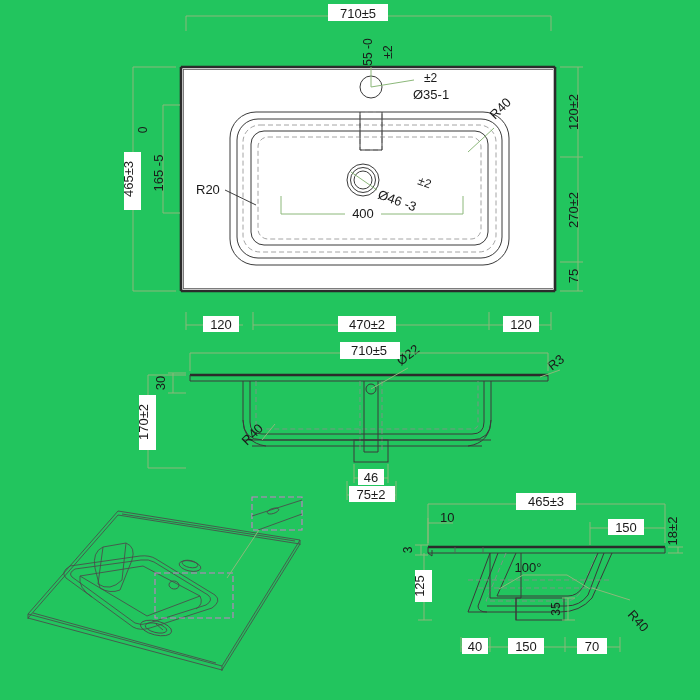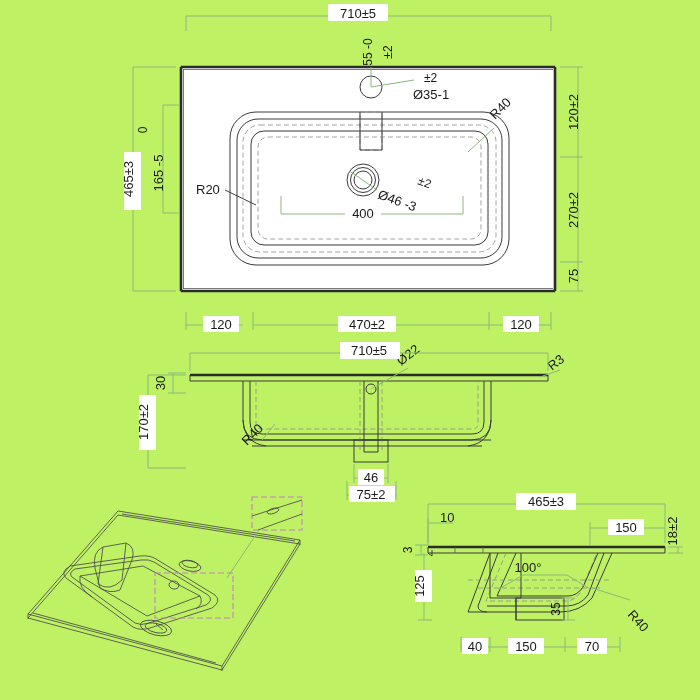--- a/index.html
+++ b/index.html
@@ -1,17 +1,17 @@
 <!DOCTYPE html>
 <html><head>
 <meta charset="utf-8">
 <style>
   html,body{margin:0;padding:0;background:#ffffff;}
   body{width:700px;height:700px;overflow:hidden;font-family:"Liberation Sans",sans-serif;}
-  #stage{position:relative;width:700px;height:700px;background:#bef264;}
+  #stage{position:relative;width:700px;height:700px;background:#22c55e;}
   svg{display:block;}
   text{font-family:"Liberation Sans",sans-serif;fill:#1a1a1a;}
 </style>
 </head>
 <body>
 
 <div id="stage">
 
 <svg width="700" height="700" viewBox="0 0 700 700">
   <defs>

